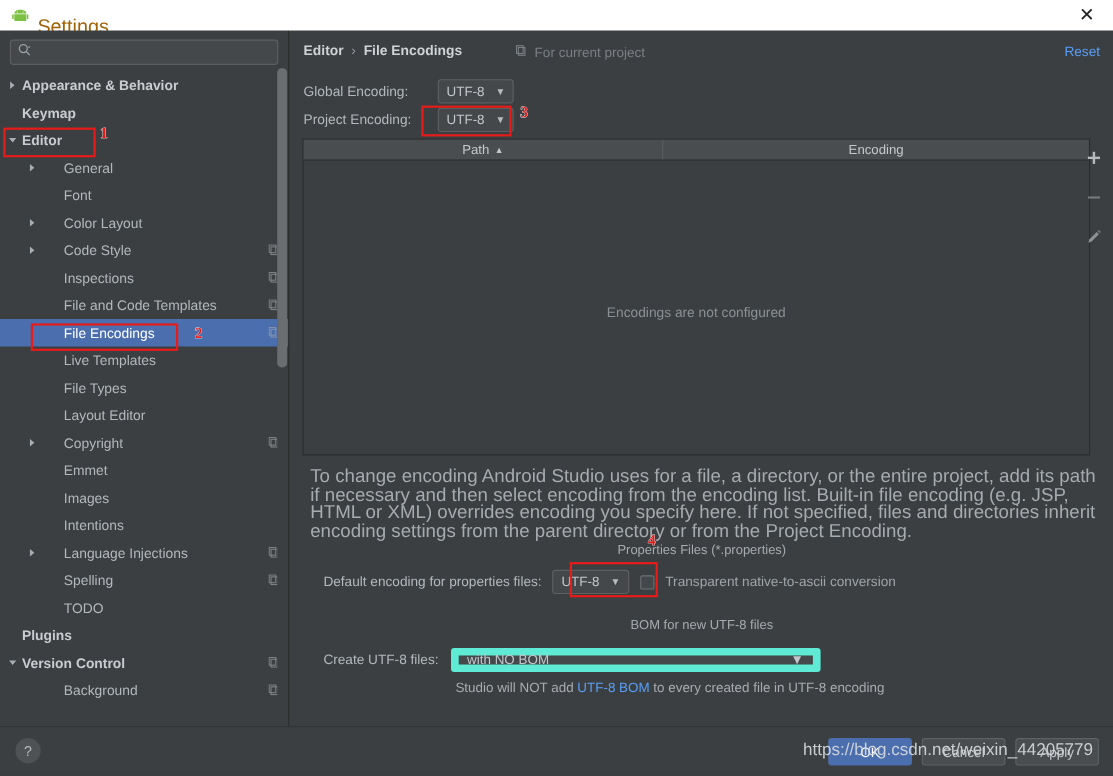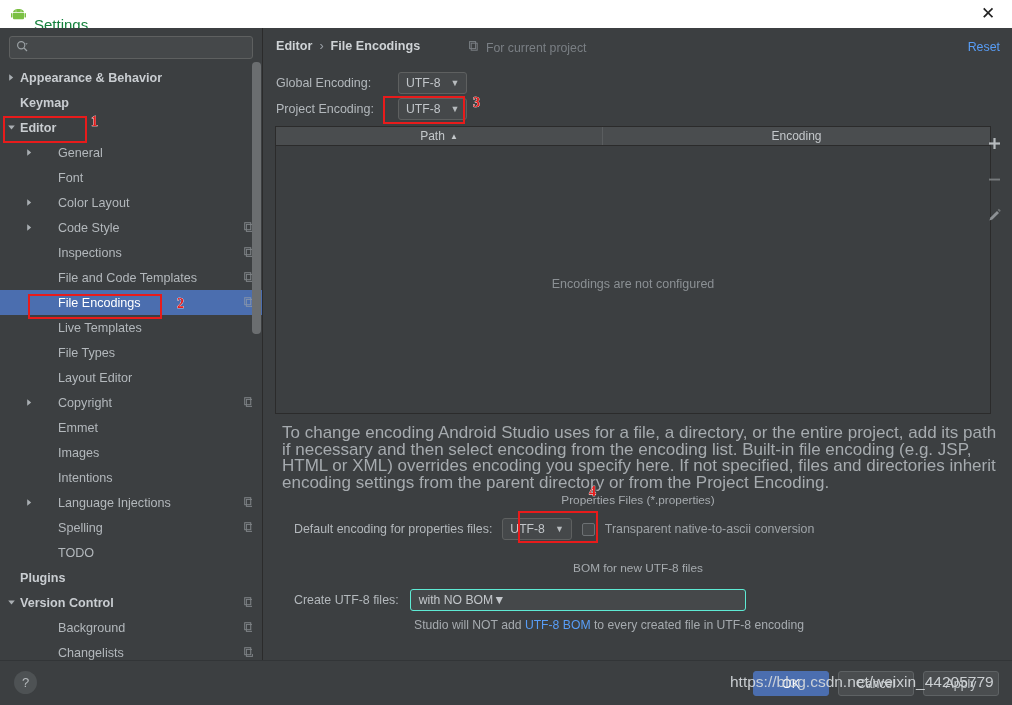--- a/index.html
+++ b/index.html
@@ -21,21 +21,21 @@
     width: 1012px; height: 28px;
     background: #ffffff;
     display: flex; align-items: center;
   }
   .titlebar .tb-icon {
     margin-left: 10px; width: 16px; height: 16px;
     display: flex; align-items: center; justify-content: center;
   }
   .titlebar .tb-title {
     margin-left: 8px;
-    font-size: 15px; color: #15803d; margin-top: 20px;
+    font-size: 18px; color: #a16207; margin-top: 20px;
   }
   .titlebar .tb-close {
     position: absolute; right: 14px; top: 5px;
     width: 20px; height: 20px;
     font-size: 17px; color: #222; line-height: 18px; text-align: center;
     cursor: pointer;
   }
 
   
   .body-wrap {
@@ -223,22 +223,22 @@
   }
   .chk-lbl { color: #9fa4a8; font-size: 12.4px; }
 
   .bom-row {
     position: absolute; left: 30px; top: 561px;
     display: flex; align-items: center; gap: 11px;
     font-size: 12.4px; color: #b3b8bc;
   }
   .combo-wide {
     width: 336px; height: 22px;
-    background: #45484a; border: 1px solid #5eead4; border-radius: 3px;
-    display: flex; align-items: center; 
+    background: #45484a; border: 7px solid #5eead4; border-radius: 3px;
+    display: flex; align-items: center; justify-content: space-between;
     padding: 0 8px; color: #c2c6ca; font-size: 12.2px; cursor: pointer;
   }
   .bom-note {
     position: absolute; left: 150px; top: 590px;
     font-size: 12.2px; color: #a6abaf;
   }
   .bom-note .link { color: #589df6; }
 
   
   .footer {
@@ -508,30 +508,20 @@
             <span class="cfg">
               <svg width="11" height="11" viewBox="0 0 11 11">
                 <rect x="2.4" y="2.4" width="6" height="7" fill="none" stroke="#a0a5a9" stroke-width="1"></rect>
                 <rect x="0.7" y="0.7" width="6" height="7" fill="none" stroke="#a0a5a9" stroke-width="1"></rect>
               </svg>
             </span>
           </div>
           <div class="tree-row ind1 noarrow">
             <span class="arrow"></span>
             <span class="lbl">Background</span>
-            <span class="cfg">
-              <svg width="11" height="11" viewBox="0 0 11 11">
-                <rect x="2.4" y="2.4" width="6" height="7" fill="none" stroke="#a0a5a9" stroke-width="1"></rect>
-                <rect x="0.7" y="0.7" width="6" height="7" fill="none" stroke="#a0a5a9" stroke-width="1"></rect>
-              </svg>
-            </span>
-          </div>
-          <div class="tree-row ind1 noarrow">
-            <span class="arrow"></span>
-            <span class="lbl">Changelists</span>
             <span class="cfg">
               <svg width="11" height="11" viewBox="0 0 11 11">
                 <rect x="2.4" y="2.4" width="6" height="7" fill="none" stroke="#a0a5a9" stroke-width="1"></rect>
                 <rect x="0.7" y="0.7" width="6" height="7" fill="none" stroke="#a0a5a9" stroke-width="1"></rect>
               </svg>
             </span>
           </div>
         </div>
       <div class="side-scroll">
         <div class="thumb"></div>

